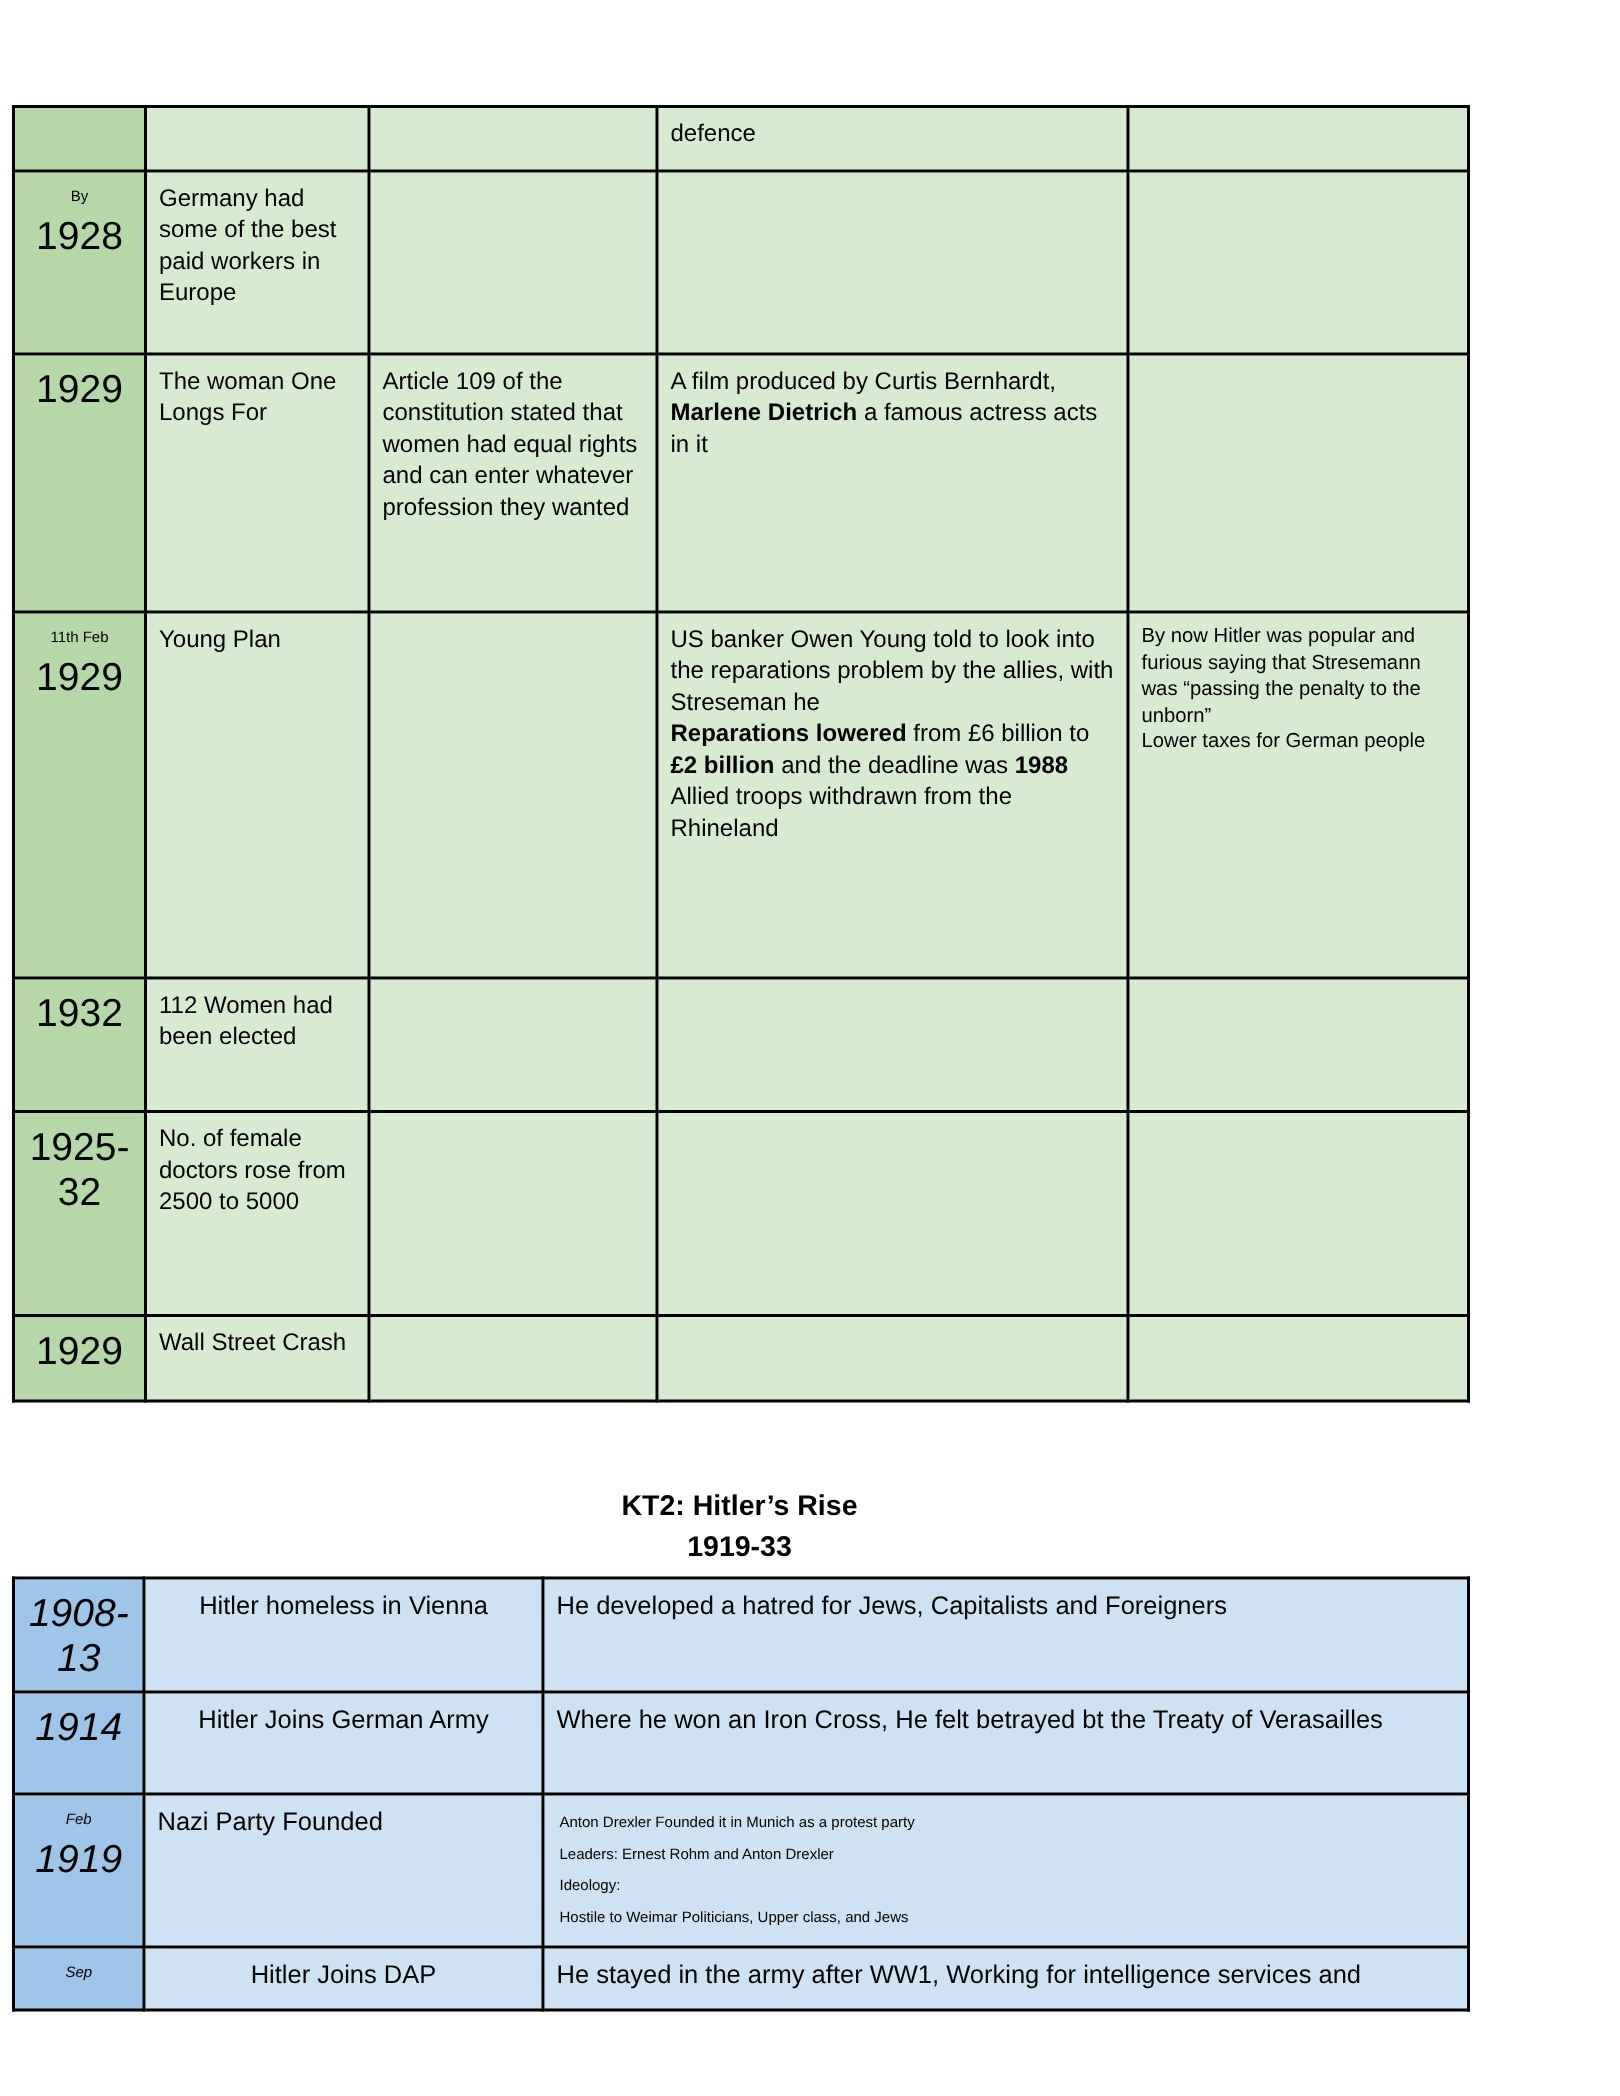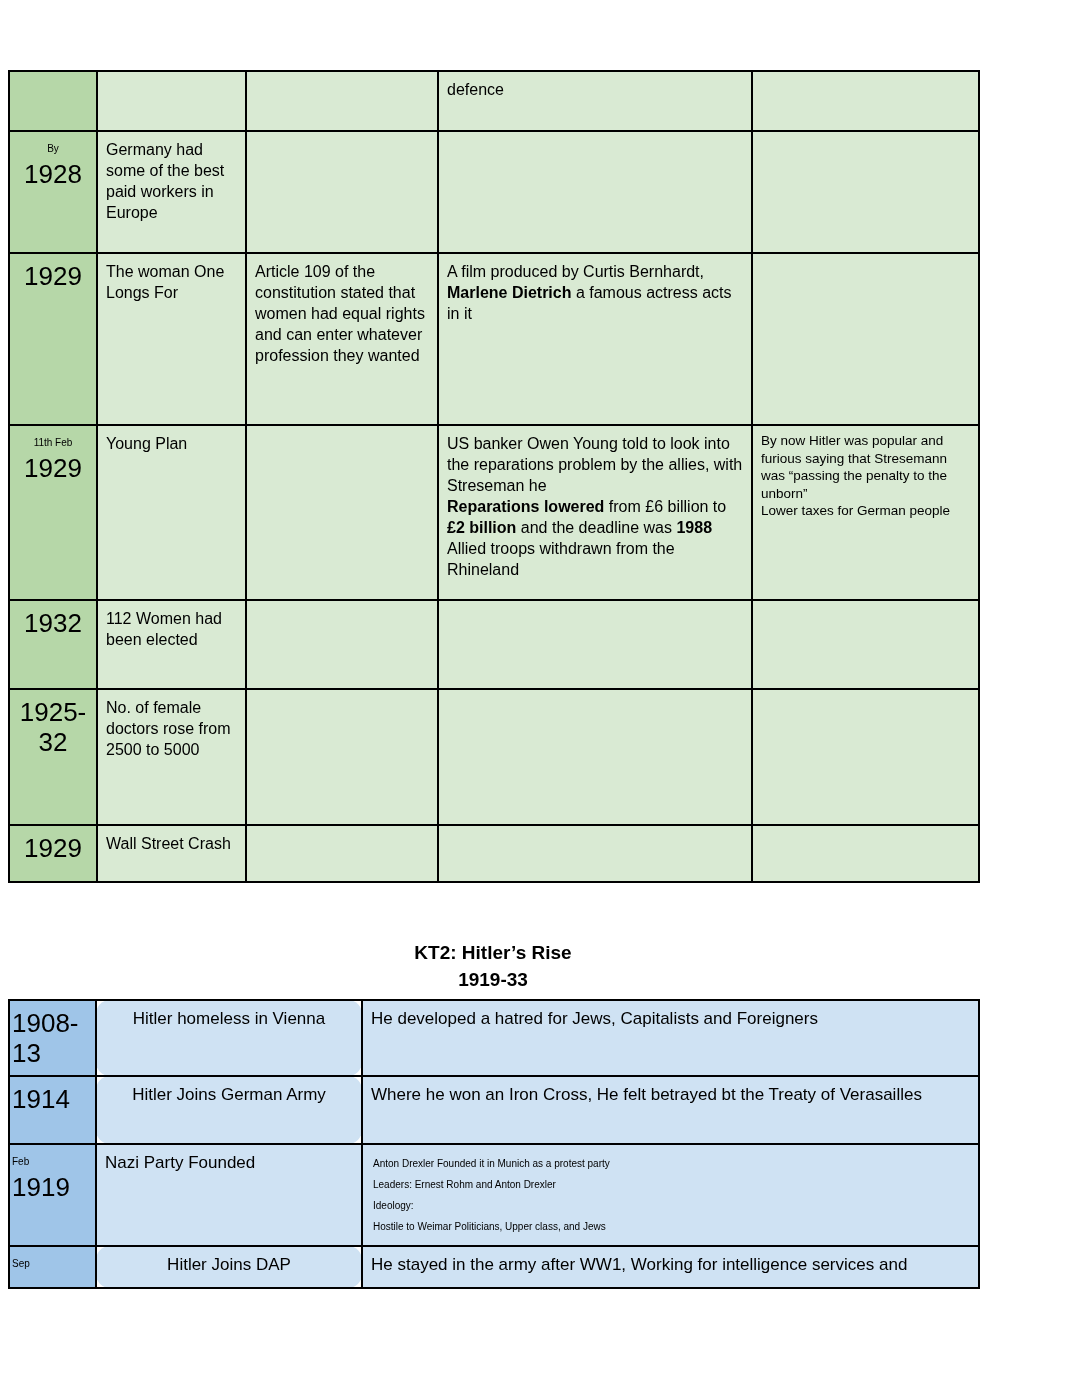--- a/index.html
+++ b/index.html
@@ -34,39 +34,39 @@
   
   .section-title-block{width:970px;margin:56px 0 0 8px;text-align:center;}
   .section-title{font-weight:bold;font-size:19px;line-height:27px;}
   .section-subtitle{font-weight:bold;font-size:19px;line-height:27px;}
 
   
   .blue{margin-top:6px;width:970px;}
   .blue th{background:var(--c-blue-header);font-size:20px;font-weight:bold;
            vertical-align:middle;padding:4px;text-align:center;}
   .blue td{background:var(--c-blue-cell);padding:7px 8px;font-size:17px;line-height:22px;}
-  .blue td.date{background:var(--c-blue-header);text-align:left;padding:7px 2px;}
-  .blue td.center{text-align:center;border-radius:14px;}
+  .blue td.date{background:var(--c-blue-header);text-align:center;padding:7px 2px;font-style:italic;}
+  .blue td.center{text-align:center;}
   .blue td.small-details{font-size:10px;line-height:21px;padding:8px 10px;}
 </style>
 </head>
 <body>
 
 <div class="page">
 
   <table class="green">
     <colgroup>
       <col style="width:88px">
         <col style="width:149px">
         <col style="width:192px">
       <col style="width:314px">
         <col style="width:227px">
     </colgroup>
     <tbody>
-      <tr style="height:60px">
+      <tr style="height:43px">
         <td class="date"></td>
         <td></td>
         <td></td>
         <td>defence</td>
         <td></td>
       </tr>
       <tr style="height:122px">
         <td class="date">
           <div class="date-top">By</div>
           <div class="date-main">1928</div>
@@ -80,21 +80,21 @@
         <td class="date">
           <div class="date-main">1929</div>
         </td>
         <td>The woman One Longs For</td>
         <td>Article 109 of the constitution stated that women had equal rights and can enter whatever profession they wanted</td>
         <td>
             <div class="para"><span>A film produced by Curtis Bernhardt, </span><span style="font-weight: bold;">Marlene Dietrich</span><span> a famous actress acts in it</span></div>
           </td>
         <td></td>
       </tr>
-      <tr style="height:175px">
+      <tr style="height:244px">
         <td class="date">
           <div class="date-top">11th Feb</div>
           <div class="date-main">1929</div>
         </td>
         <td>Young Plan</td>
         <td></td>
         <td>
             <div class="para"><span>US banker Owen Young told to look into the reparations problem by the allies, with Streseman he</span></div>
             <div class="para"><span style="font-weight: bold;">Reparations lowered</span><span> from £6 billion to </span><span style="font-weight: bold;">£2 billion</span><span> and the deadline was </span><span style="font-weight: bold;">1988</span></div>
             <div class="para"><span>Allied troops withdrawn from the Rhineland</span></div>

